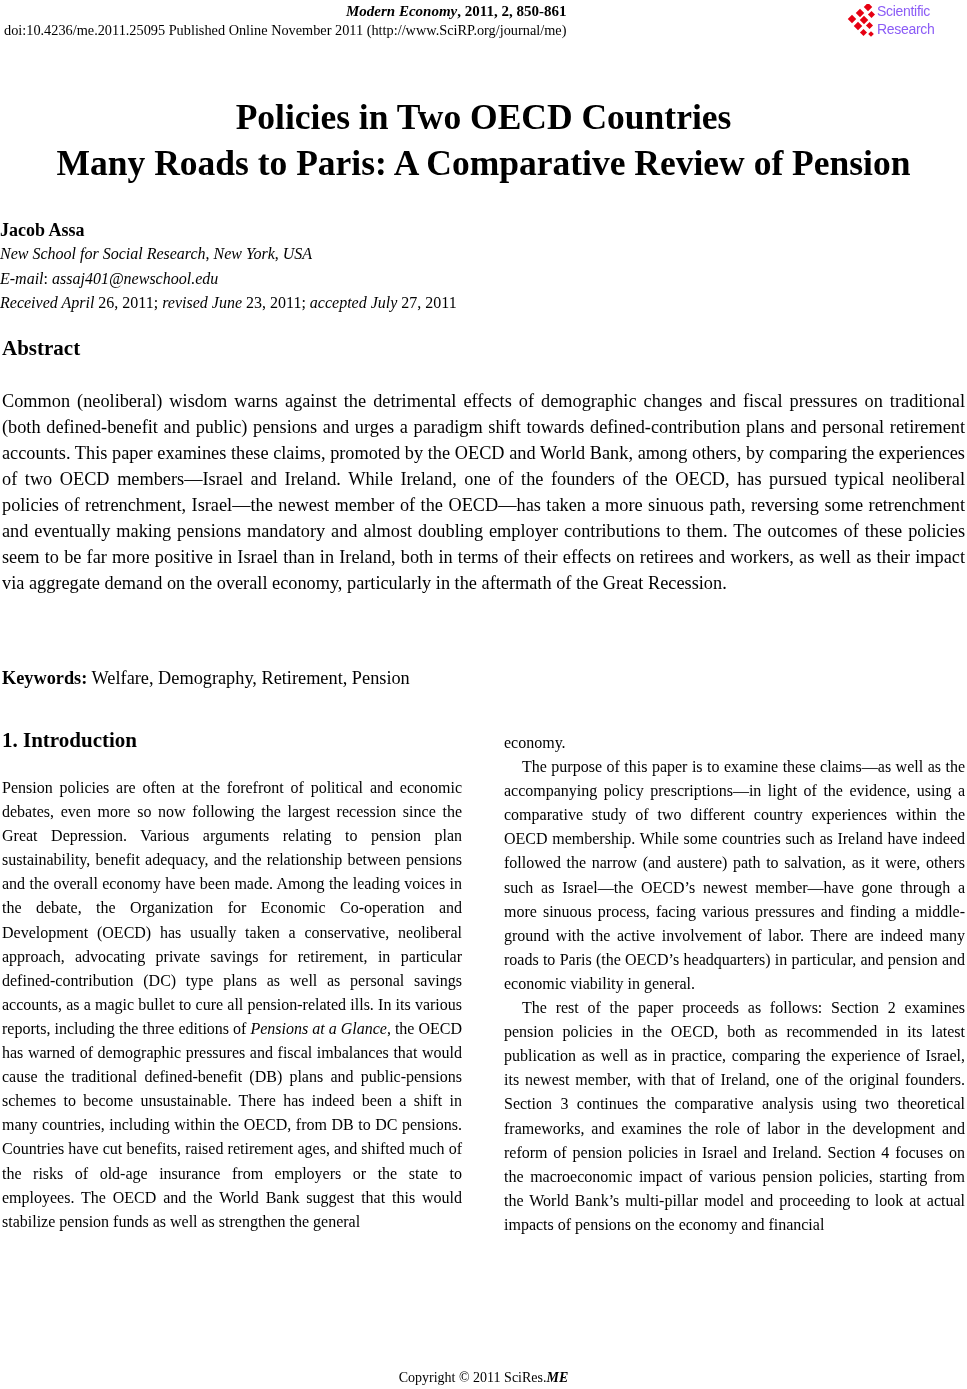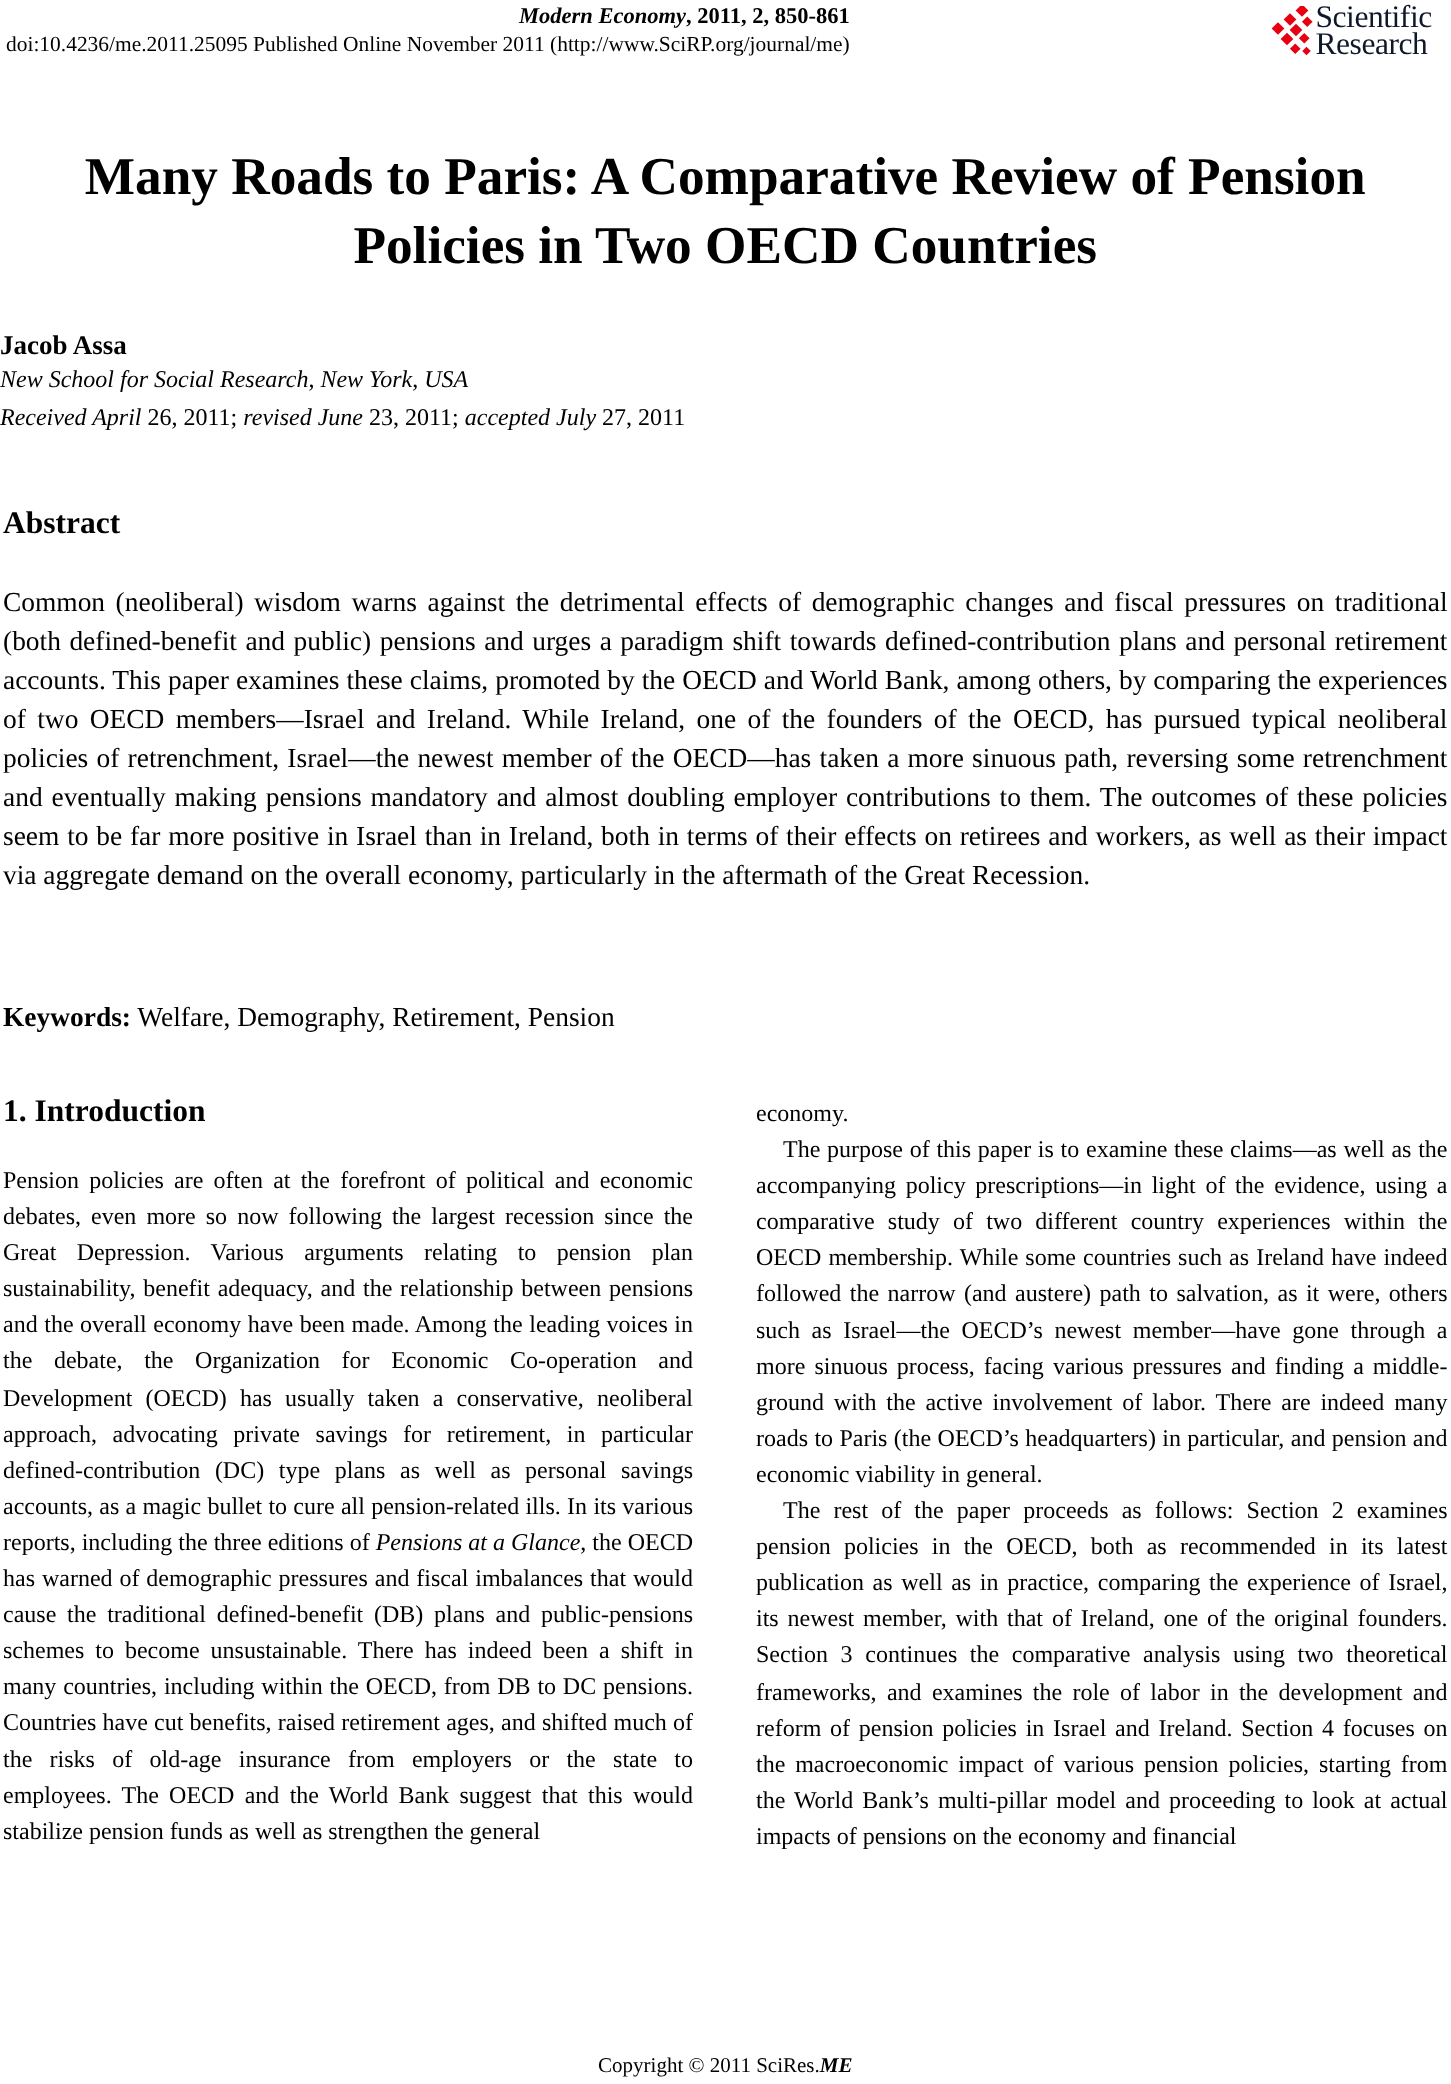--- a/index.html
+++ b/index.html
@@ -2,21 +2,21 @@
 <html><head>
 <meta charset="utf-8">
 <style>
   html, body { margin: 0; padding: 0; background: #ffffff; }
   body { width: 967px; height: 1389px; position: relative; overflow: hidden; color: #000; font-family: "Liberation Serif", serif; }
   .journal-header { position: absolute; left: 4px; top: 2px; }
   .journal-line { font-size: 15px; line-height: 19px; font-weight: bold; text-align: right; }
   .journal-line i { font-weight: bold; }
   .doi-line { font-size: 14.3px; line-height: 18px; }
   .logo { position: absolute; right: 2px; top: 2px; width: 122px; height: 42px; }
-  .logo-text { position: absolute; left: 34px; top: 0; font-family: Liberation Serif, serif; font-size: 21px; line-height: 18px; color: #0f172a; letter-spacing: -0.3px; }
+  .logo-text { position: absolute; left: 34px; top: 0; font-family: Liberation Sans, sans-serif; font-size: 14px; line-height: 18px; color: #8b5cf6; letter-spacing: -0.3px; }
   .title { position: absolute; left: 0; top: 94px; width: 967px; text-align: center; font-size: 35.5px; line-height: 46px; font-weight: bold; }
   .author-block { position: absolute; left: 0; top: 218px; width: 967px; text-align: left; font-size: 16px; line-height: 24.3px; }
   .author-name { font-weight: bold; font-size: 18px; }
   .abstract-heading { position: absolute; left: 2px; top: 336px; font-size: 21px; font-weight: bold; }
   .abstract-body { position: absolute; left: 2px; top: 388px; width: 963px; font-size: 18.3px; line-height: 26px; text-align: justify; }
   .keywords { position: absolute; left: 2px; top: 668px; font-size: 18.3px; }
   .keywords b { font-weight: bold; }
   .intro-heading { position: absolute; left: 2px; top: 728px; font-size: 21px; font-weight: bold; }
   .col { position: absolute; font-size: 16px; line-height: 24.1px; text-align: justify; }
   .col-left { left: 2px; top: 776px; width: 460px; }
@@ -48,27 +48,28 @@
       <rect x="26" y="28" width="4" height="4" transform="rotate(45 28 30)"></rect>
     </g>
   </svg>
   <div class="logo-text">
     <div>Scientific</div>
     <div>Research</div>
   </div>
 </div>
 
 <div class="title">
+  <div>Policies in Two OECD Countries</div>
   <div>Many Roads to Paris: A Comparative Review of Pension</div>
-  <div>Policies in Two OECD Countries</div>
 </div>
 
 <div class="author-block">
   <div class="author-name">Jacob Assa</div>
   <div><i>New School for Social Research</i>, <i>New York</i>, <i>USA</i></div>
+  <div><i>E-mail</i>: <i>assaj401@newschool.edu</i></div>
   <div><i>Received April</i> <span>26, 2011;</span> <i>revised June</i> <span>23, 2011;</span> <i>accepted July</i> <span>27, 2011</span></div>
 </div>
 
 <div class="abstract-heading">Abstract</div>
 <div class="abstract-body">Common (neoliberal) wisdom warns against the detrimental effects of demographic changes and fiscal pressures on traditional (both defined-benefit and public) pensions and urges a paradigm shift towards defined-contribution plans and personal retirement accounts. This paper examines these claims, promoted by the OECD and World Bank, among others, by comparing the experiences of two OECD members—Israel and Ireland. While Ireland, one of the founders of the OECD, has pursued typical neoliberal policies of retrenchment, Israel—the newest member of the OECD—has taken a more sinuous path, reversing some retrenchment and eventually making pensions mandatory and almost doubling employer contributions to them. The outcomes of these policies seem to be far more positive in Israel than in Ireland, both in terms of their effects on retirees and workers, as well as their impact via aggregate demand on the overall economy, particularly in the aftermath of the Great Recession.</div>
 
 <div class="keywords"><b>Keywords:</b> <span>Welfare, Demography, Retirement, Pension</span></div>
 
 <div class="intro-heading">1. Introduction</div>
 

